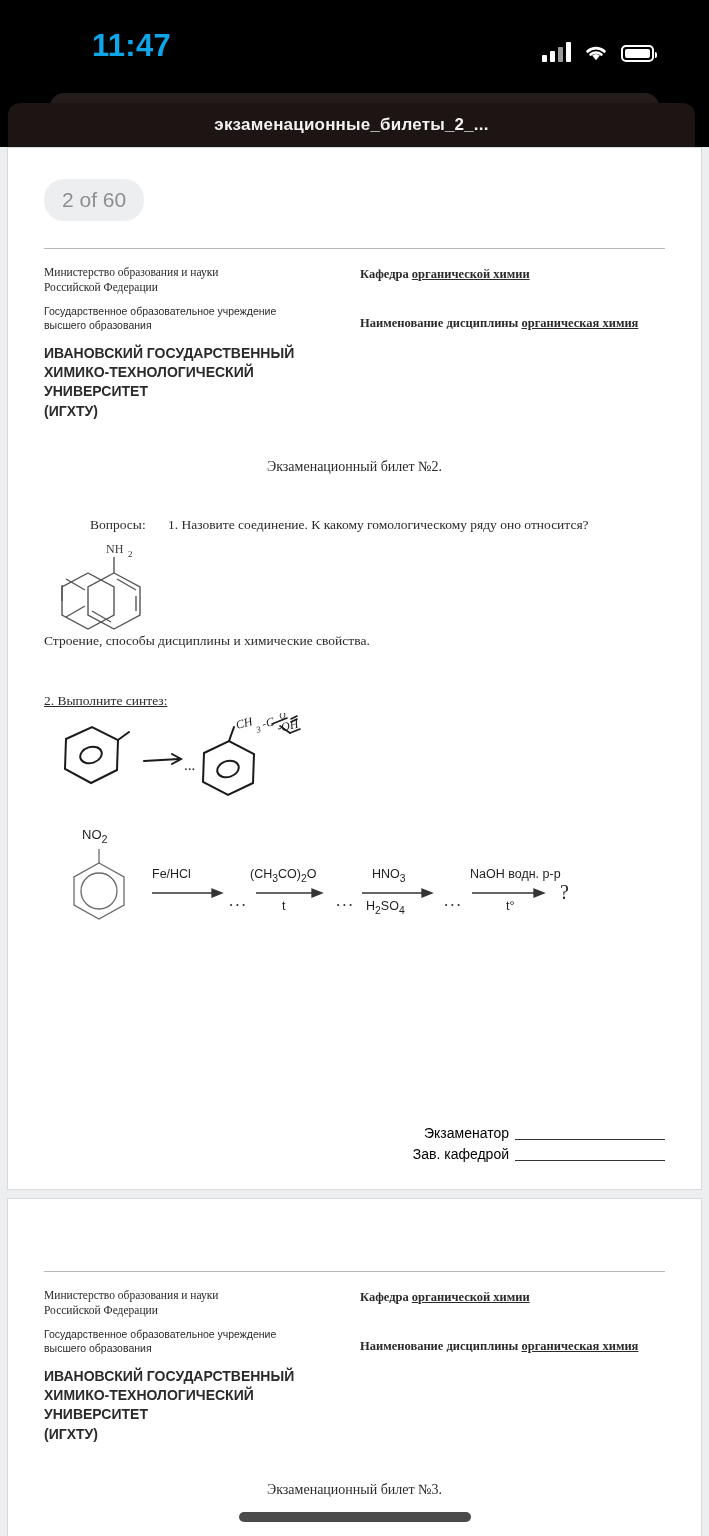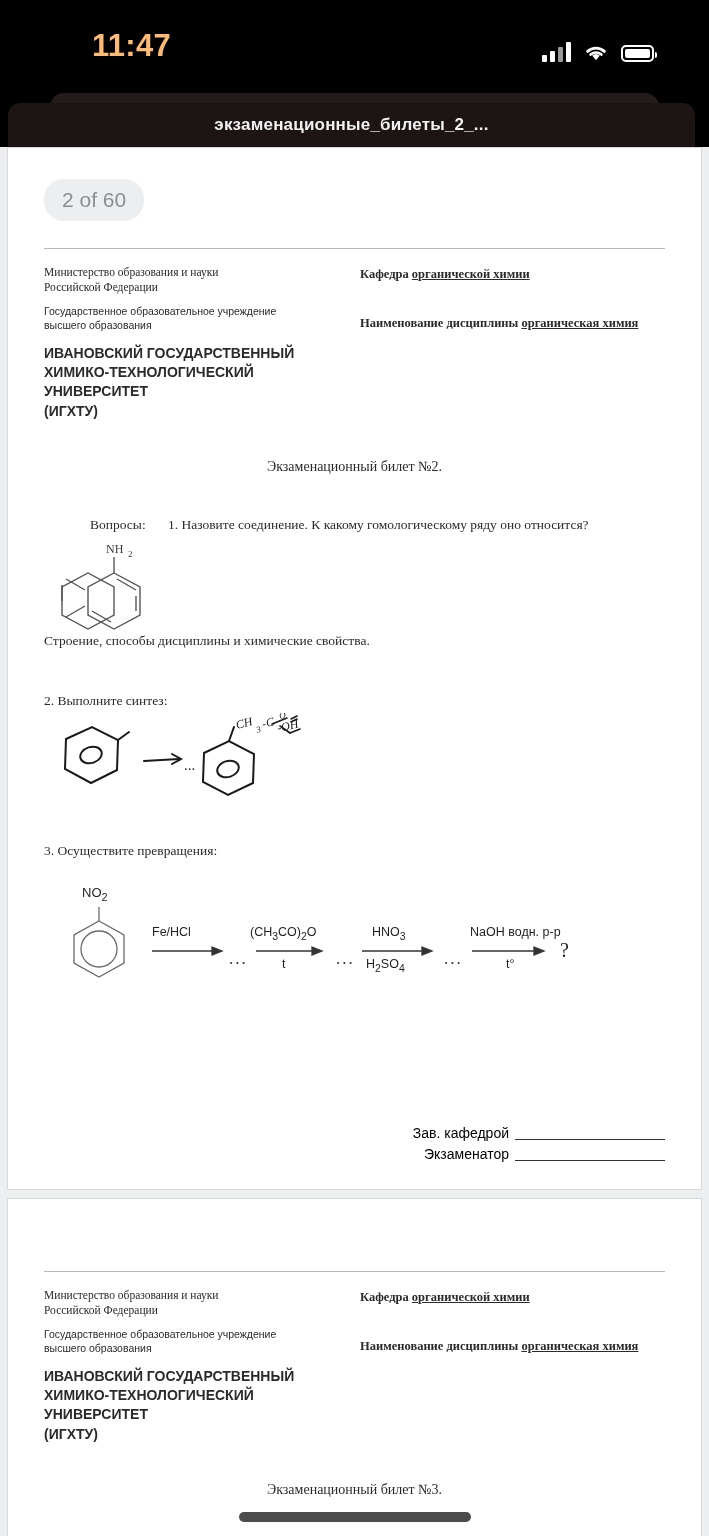--- a/index.html
+++ b/index.html
@@ -17,21 +17,21 @@
   }
 
   
   .status-bar {
     position: absolute; top: 0; left: 0;
     width: 709px; height: 88px;
     background: #000;
   }
   .status-time {
     position: absolute; left: 92px; top: 28px;
-    color: #fdba74; font-size: 31px; font-weight: 600;
+    color: #0ea5e9; font-size: 31px; font-weight: 600;
     letter-spacing: 0.3px;
   }
   .status-right {
     position: absolute; right: 55px; top: 36px;
     display: flex; align-items: flex-end; gap: 12px; height: 26px;
   }
   .cell-bars { display: flex; align-items: flex-end; gap: 3px; height: 20px; }
   .cell-bars i { display: block; width: 5px; background: #fff; border-radius: 1px; }
   .cell-bars i:nth-child(1) { height: 7px; background:#fff; }
   .cell-bars i:nth-child(2) { height: 11px; background:#fff; }
@@ -255,21 +255,21 @@
 
               <line x1="22" y1="40" x2="41" y2="51"></line>
               <line x1="18" y1="46" x2="18" y2="62"></line>
               <line x1="22" y1="78" x2="41" y2="67"></line>
             </g>
           </svg>
         </div>
 
         <div class="sub-line" style="margin-top:2px;">Строение, способы дисциплины и химические свойства.</div>
 
-        <div class="sub-line" style="margin-top:44px;">2. Выполните синтез:</div>
+        <div class="sub-line" style="margin-top:44px;text-decoration:underline;">2. Выполните синтез:</div>
 
         <div class="struct" style="height:88px; margin-top:4px;">
           <svg width="280" height="88" viewBox="0 0 280 88">
             <g stroke="#1a1a1a" stroke-width="2" fill="none" stroke-linecap="round">
 
               <path d="M22 26 L48 14 L74 27 L73 57 L47 70 L21 56 Z"></path>
               <ellipse cx="47" cy="42" rx="11" ry="8" transform="rotate(-18 47 42)"></ellipse>
               <line x1="74" y1="27" x2="85" y2="19"></line>
 
               <line x1="100" y1="48" x2="135" y2="46"></line>
@@ -289,21 +289,20 @@
             </g>
             <text x="193" y="16" font-family="Liberation Serif, serif" font-size="12" font-style="italic" fill="#1a1a1a" transform="rotate(-14 193 16)">CH</text>
             <text x="213" y="20" font-family="Liberation Serif, serif" font-size="9" font-style="italic" fill="#1a1a1a" transform="rotate(-14 213 20)">3</text>
             <text x="219" y="15" font-family="Liberation Serif, serif" font-size="12" font-style="italic" fill="#1a1a1a" transform="rotate(-14 219 15)">-C</text>
             <text x="236" y="6" font-family="Liberation Serif, serif" font-size="9" font-style="italic" fill="#1a1a1a" transform="rotate(-14 236 6)">O</text>
             <text x="234" y="19" font-family="Liberation Serif, serif" font-size="12" font-style="italic" fill="#1a1a1a" transform="rotate(-12 234 19)">-OH</text>
             <text x="140" y="57" font-family="Liberation Serif, serif" font-size="15" fill="#1a1a1a">...</text>
           </svg>
         </div>
 
-        <div class="sub-line" style="margin-top:42px;">3. Осуществите превращения:</div>
 
         <div class="scheme">
           <svg width="640" height="110" viewBox="0 0 640 110" style="position:absolute;left:0;top:0;">
 
             <g stroke="#6a6a6a" stroke-width="1.3" fill="none">
               <line x1="55" y1="34" x2="55" y2="48"></line>
               <polygon points="55,48 80,62 80,90 55,104 30,90 30,62"></polygon>
               <circle cx="55" cy="76" r="18"></circle>
             </g>
 
@@ -334,24 +333,24 @@
 
           <div class="reagent" style="left:426px; top:52px;">NaOH водн. р-р</div>
           <div class="reagent" style="left:462px; top:84px;">t°</div>
 
           <div class="qmark" style="left:516px; top:66px;">?</div>
         </div>
       </div>
 
       <div class="sig-block" style="bottom:auto; top:975px;">
         <div class="sig-row">
+          <span>Экзаменатор</span><span class="sig-line"></span>
+        </div>
+        <div class="sig-row">
           <span>Зав. кафедрой</span><span class="sig-line"></span>
-        </div>
-        <div class="sig-row">
-          <span>Экзаменатор</span><span class="sig-line"></span>
         </div>
       </div>
     </div>
 
     <div class="page-gap"></div>
 
     <div class="page page-2">
       <div class="doc" style="padding-top:72px;">
         <div class="hrule"></div>
 

